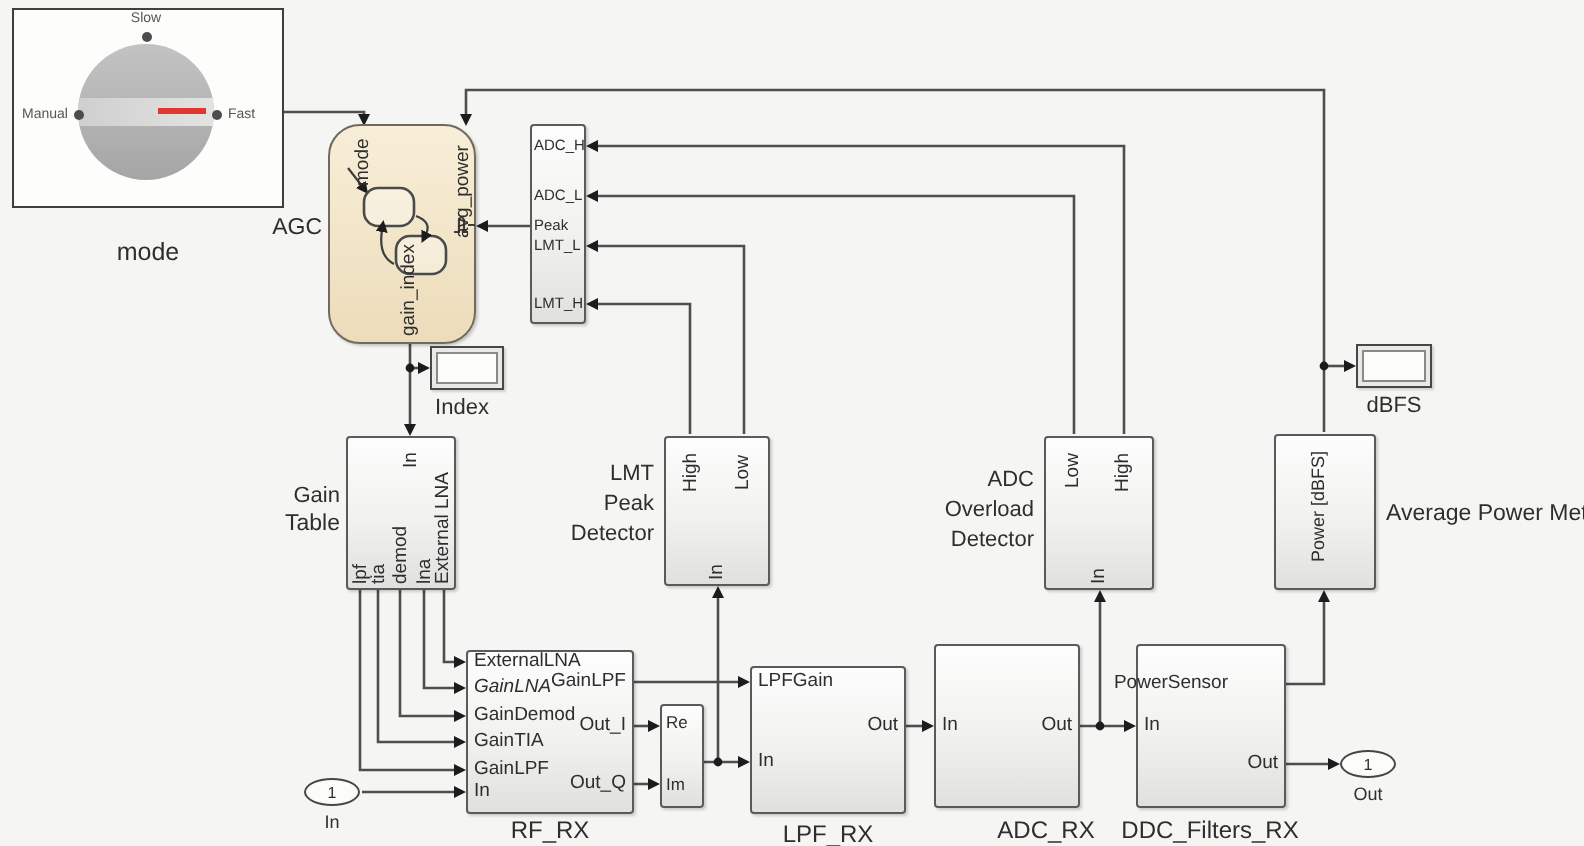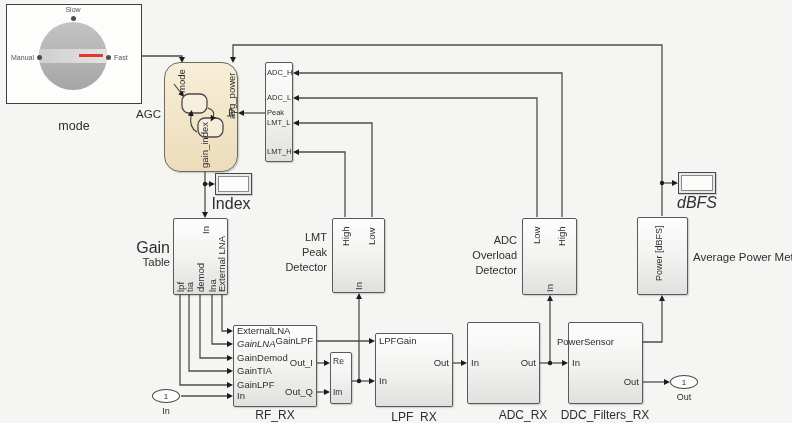--- a/index.html
+++ b/index.html
@@ -109,29 +109,29 @@
   <div class="blk" style="left:265px;top:62px;width:28px;height:100px;"></div>
   <span class="muxrow" style="left:267px;top:69px;">ADC_H</span>
   <span class="muxrow" style="left:267px;top:94px;">ADC_L</span>
   <span class="muxrow" style="left:267px;top:109px;">Peak</span>
   <span class="muxrow" style="left:267px;top:119px;">LMT_L</span>
   <span class="muxrow" style="left:267px;top:148px;">LMT_H</span>
 
   <div class="display" style="left:215px;top:173px;width:37px;height:22px;">
       <div class="inner"></div>
     </div>
-  <span class="cap c" style="left:201px;top:197px;width:60px;font-size:16px;">Index</span>
+  <span class="cap c" style="left:201px;top:197px;width:60px;font-size:11px;">Index</span>
 
   <div class="display" style="left:678px;top:172px;width:38px;height:22px;">
       <div class="inner"></div>
     </div>
-  <span class="cap c" style="left:667px;top:196px;width:60px;font-size:16px;font-style:italic;">dBFS</span>
+  <span class="cap c" style="left:667px;top:196px;width:60px;font-size:11px;">dBFS</span>
 
   <div class="blk" style="left:173px;top:218px;width:55px;height:77px;"></div>
-  <span class="cap r" style="left:120px;top:241px;width:50px;font-size:16px;">Gain</span>
+  <span class="cap r" style="left:120px;top:241px;width:50px;font-size:11px;">Gain</span>
   <span class="cap r" style="left:120px;top:255px;width:50px;font-size:11.5px;">Table</span>
   <span class="vlabel" style="left:200px;top:234px;">In</span>
   <span class="vlabel" style="left:175px;top:292px;">lpf</span>
   <span class="vlabel" style="left:184px;top:292px;">tia</span>
   <span class="vlabel" style="left:195px;top:292px;">demod</span>
   <span class="vlabel" style="left:207px;top:292px;">lna</span>
   <span class="vlabel" style="left:216px;top:292px;">External LNA</span>
 
   <div class="blk" style="left:233px;top:325px;width:84px;height:82px;"></div>
   <span class="plabel" style="left:237px;top:326px;">ExternalLNA</span>

